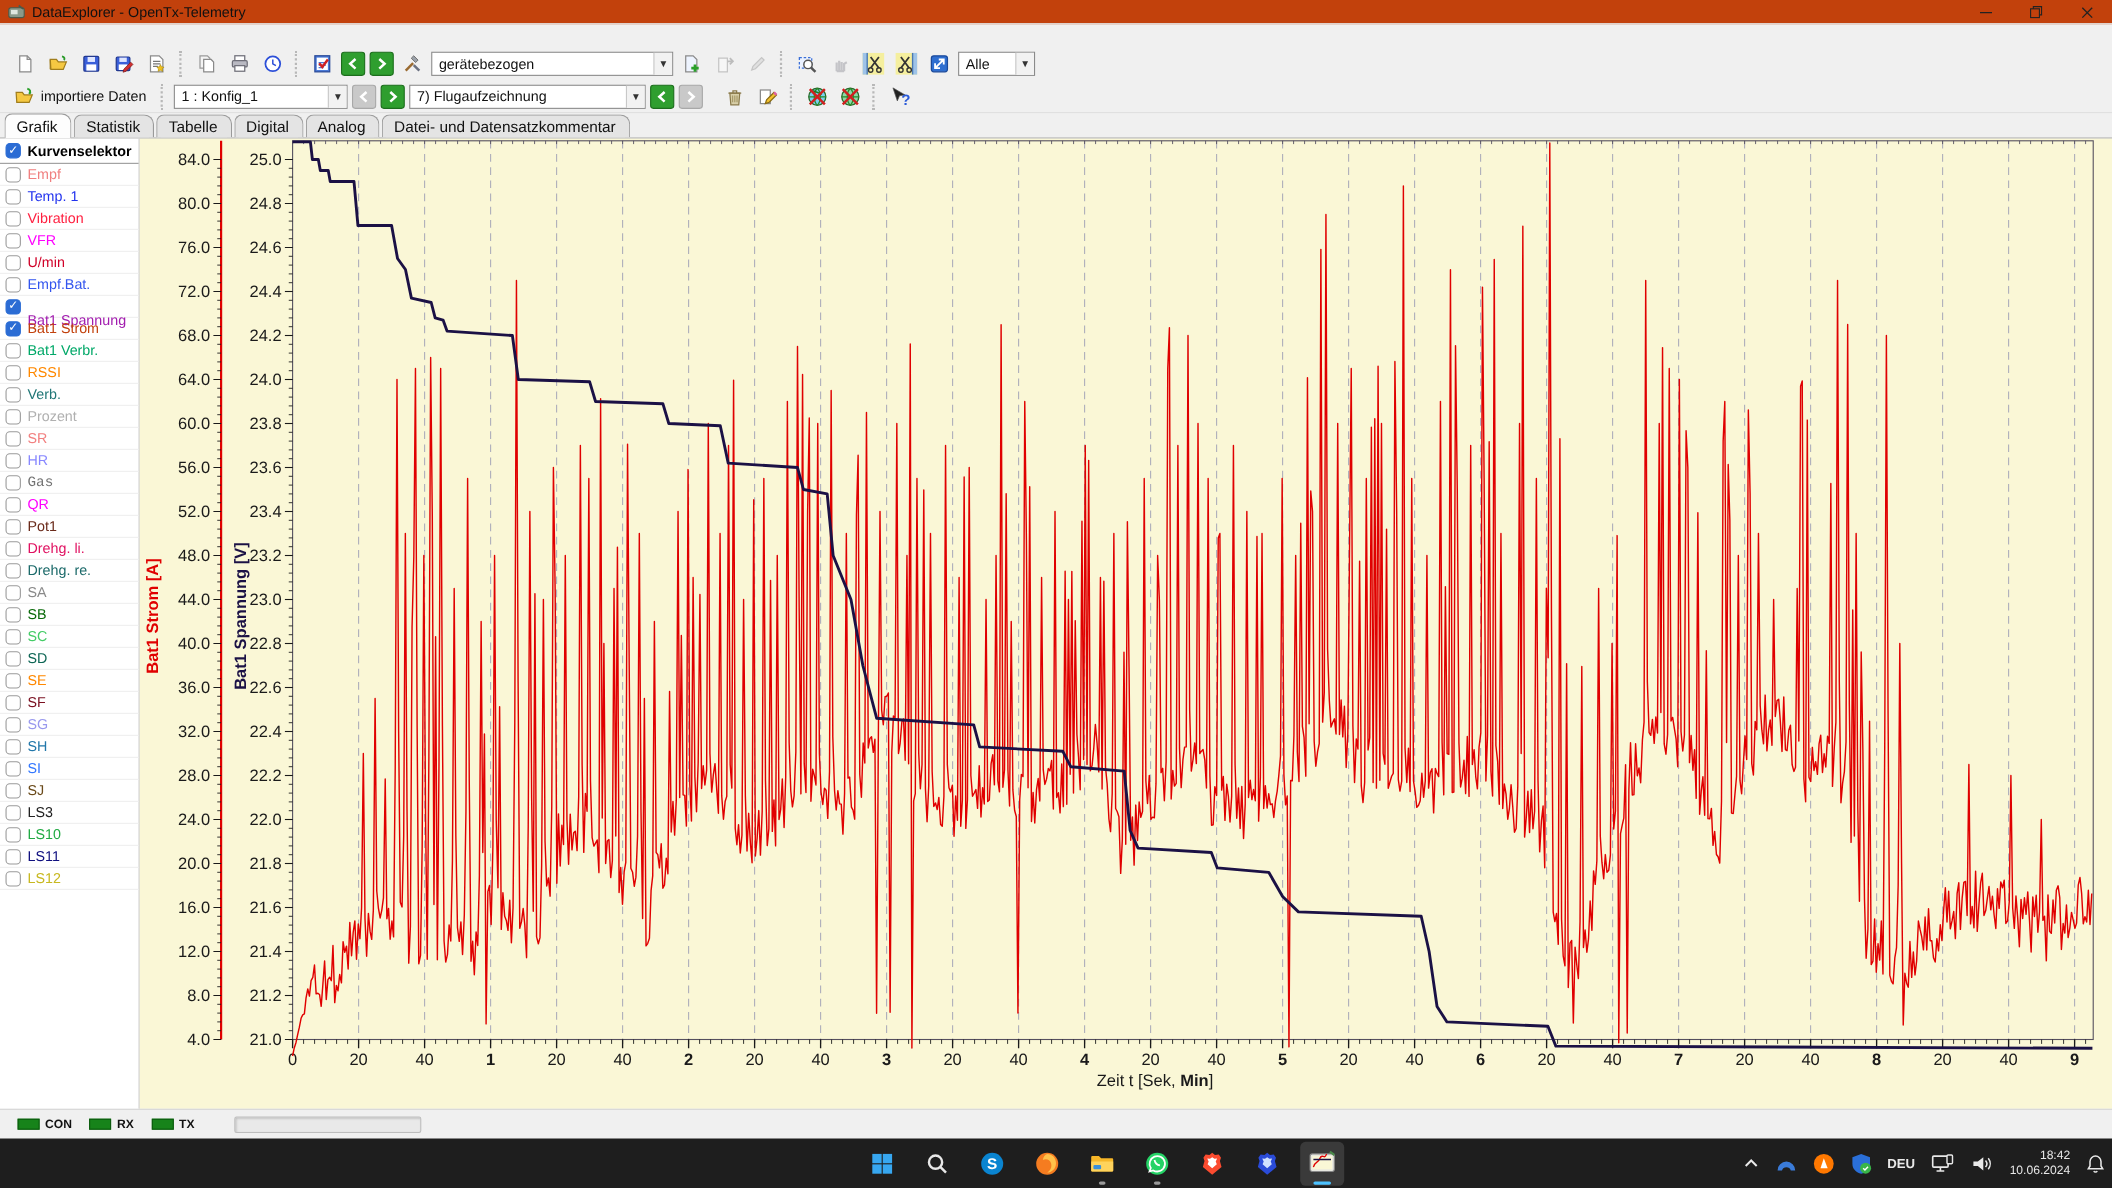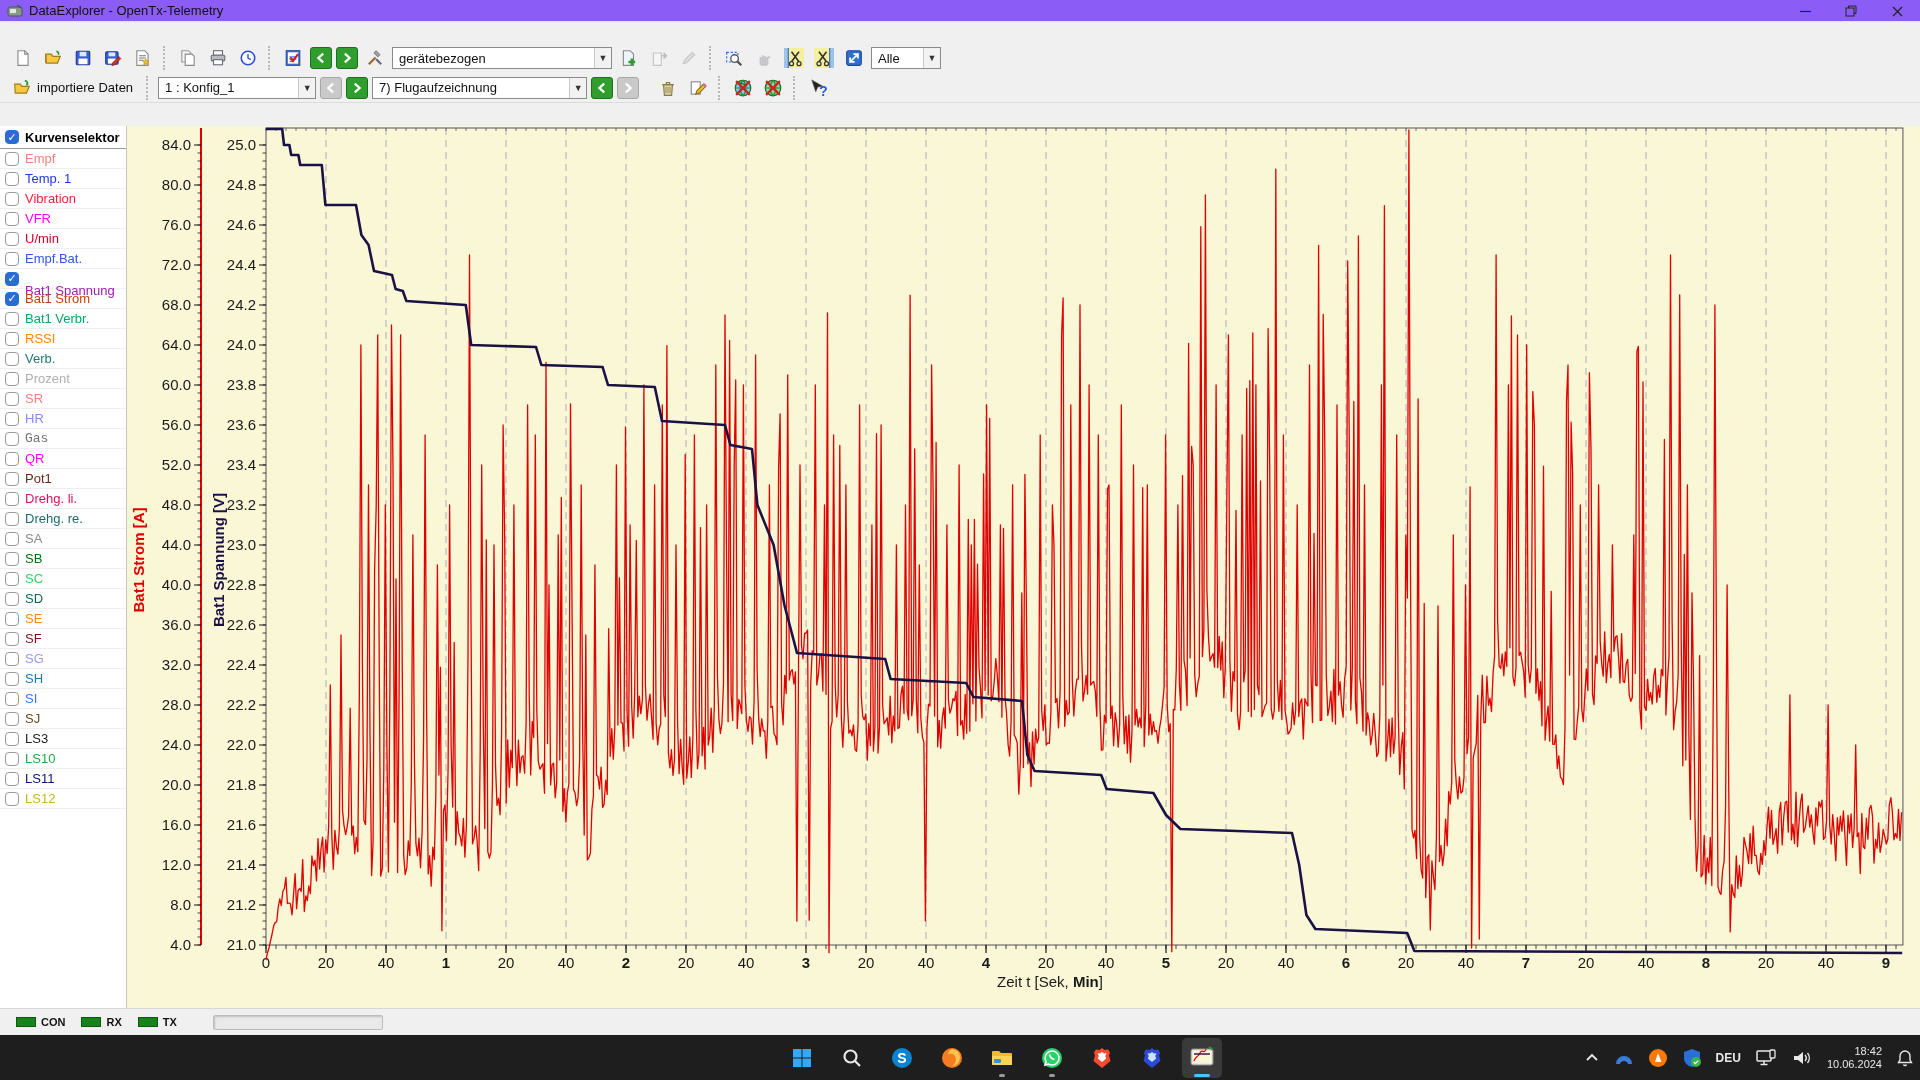--- a/index.html
+++ b/index.html
@@ -1,20 +1,20 @@
 <!DOCTYPE html>
 <html><head>
 <meta charset="utf-8">
 <style>
   * { margin:0; padding:0; box-sizing:border-box; }
   html,body { width:1920px; height:1080px; overflow:hidden; font-family:"Liberation Sans",sans-serif; }
   #app { position:relative; width:1920px; height:1080px; background:#f0f0f0; }
 
   
-  .titlebar { position:absolute; left:0; top:0; width:1920px; height:22px; background:#8b5cf6; display:flex; align-items:center; border-bottom:1px solid #e3e3e3;}
+  .titlebar { position:absolute; left:0; top:0; width:1920px; height:22px; background:#c2410c; display:flex; align-items:center; border-bottom:1px solid #e3e3e3;}
   .titlebar .appicon { margin:0 6px 0 7px; }
   .titlebar .title { font-size:13px; color:#111; }
   .wincontrols { position:absolute; right:0; top:0; height:22px; display:flex; }
   .winbtn { width:46px; height:22px; display:flex; align-items:center; justify-content:center; }
 
   
   .menubar { position:absolute; left:0; top:22px; width:1920px; height:21px; background:#f5f5f5; display:flex; align-items:center; border-bottom:1px solid #e0e0e0;}
   .menuitem { font-size:13px; color:#111; padding:2px 11px; }
 
   
@@ -319,20 +319,28 @@
       </div>
   <div class="tsep"></div>
   <div class="tbtn">
         <svg width="20" height="20" viewBox="0 0 16 16">
           <path d="M3 1.5l3.2 9.5 1.6-3.8 4-.6z" fill="#222" stroke="#555" stroke-width=".5"></path>
           <text x="9" y="14" font-size="11" font-weight="bold" fill="#2a5ad8" font-family="Liberation Sans, sans-serif">?</text>
         </svg>
       </div>
 </div>
 
+<div class="tabbar">
+  <div class="tab active">Grafik</div>
+  <div class="tab">Statistik</div>
+  <div class="tab">Tabelle</div>
+  <div class="tab">Digital</div>
+  <div class="tab">Analog</div>
+  <div class="tab">Datei- und Datensatzkommentar</div>
+</div>
 
 <div class="content">
   <div class="sidebar">
     <div class="sel-header">
       <span class="cbox checked">✓</span>
       <span class="hlabel">Kurvenselektor</span>
     </div>
     <div>
 
         <div class="srow">

